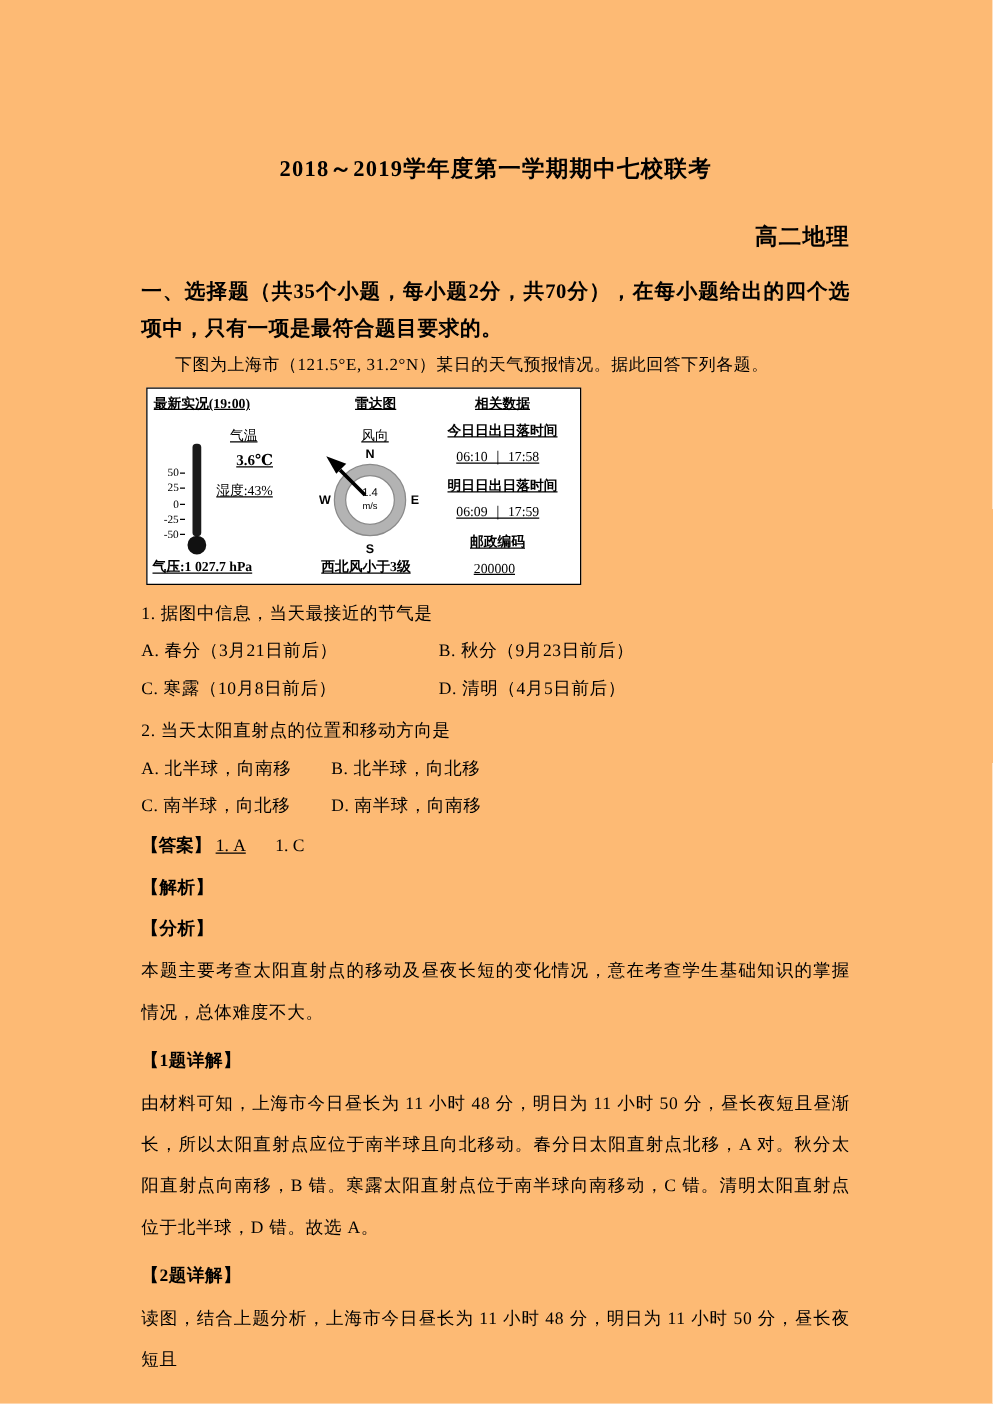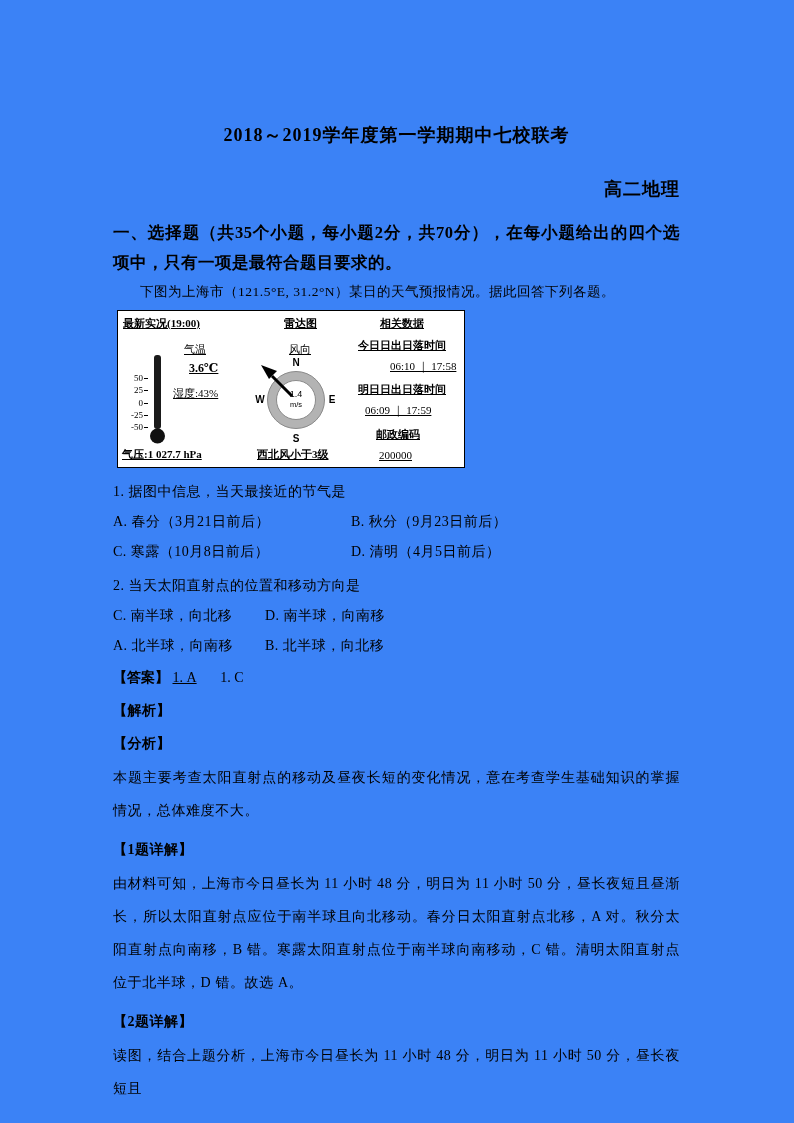--- a/index.html
+++ b/index.html
@@ -1,16 +1,16 @@
 <!DOCTYPE html>
 <html><head>
 <meta charset="utf-8">
 <style>
   html,body{margin:0;padding:0;background:#fff;}
-  .page{position:relative;width:794px;height:1123px;background:#3b82f6;color:#000;
+  .page{position:relative;width:794px;height:1123px;background:#fdba74;color:#000;
         font-family:"Liberation Serif","DejaVu Serif",serif;overflow:hidden;}
   .content{position:absolute;left:113px;top:124px;width:567px;}
 
   .title{font-size:18px;font-weight:700;text-align:center;letter-spacing:1px;line-height:22px;}
   .subtitle{font-size:18px;font-weight:700;text-align:right;letter-spacing:1px;line-height:22px;margin-top:32px;}
   .section-heading{font-size:16.5px;font-weight:700;line-height:30px;margin-top:18px;letter-spacing:.5px;text-align:justify;}
   .intro{font-size:13.5px;margin-top:5px;text-indent:2em;letter-spacing:.5px;line-height:18px;}
 
   
   .weather-figure{position:relative;margin-top:9px;margin-left:4px;width:346px;height:156px;
@@ -84,45 +84,45 @@
         <text x="50" y="18" text-anchor="middle" font-size="10" font-weight="bold" fill="#000">N</text>
         <text x="14" y="55" text-anchor="middle" font-size="10" font-weight="bold" fill="#000">W</text>
         <text x="86" y="55" text-anchor="middle" font-size="10" font-weight="bold" fill="#000">E</text>
         <text x="50" y="94" text-anchor="middle" font-size="10" font-weight="bold" fill="#000">S</text>
       </svg>
 
       <div class="fig-abs bold" style="left:139px;top:138px;">西北风小于3级</div>
 
       <div class="fig-abs bold" style="left:262px;top:7px;">相关数据</div>
       <div class="fig-abs bold" style="left:240px;top:29px;">今日日出日落时间</div>
-      <div class="fig-abs" style="left:247px;top:50px;margin-left:25px;">06:10 ｜ 17:58</div>
+      <div class="fig-abs" style="left:247px;top:50px;">06:10 ｜ 17:58</div>
       <div class="fig-abs bold" style="left:240px;top:73px;">明日日出日落时间</div>
       <div class="fig-abs" style="left:247px;top:94px;">06:09 ｜ 17:59</div>
       <div class="fig-abs bold" style="left:258px;top:118px;">邮政编码</div>
       <div class="fig-abs" style="left:261px;top:139px;">200000</div>
     </div>
 
     <div class="q-stem">1. 据图中信息，当天最接近的节气是</div>
     <div class="opt-row">
       <span class="opt-first-lg">A. 春分（3月21日前后）</span>
       <span>B. 秋分（9月23日前后）</span>
     </div>
     <div class="opt-row">
       <span class="opt-first-lg">C. 寒露（10月8日前后）</span>
       <span>D. 清明（4月5日前后）</span>
     </div>
 
     <div class="q-stem">2. 当天太阳直射点的位置和移动方向是</div>
     <div class="opt-row">
+      <span class="opt-first-sm">A. 北半球，向南移</span>
+      <span>B. 北半球，向北移</span>
+    </div>
+    <div class="opt-row">
       <span class="opt-first-sm">C. 南半球，向北移</span>
       <span>D. 南半球，向南移</span>
-    </div>
-    <div class="opt-row">
-      <span class="opt-first-sm">A. 北半球，向南移</span>
-      <span>B. 北半球，向北移</span>
     </div>
 
     <div class="answer-line">
       <span class="lbl">【答案】</span>
       <span class="val">1. A</span>
       <span>1. C</span>
     </div>
 
     <div class="tag-line">【解析】</div>
     <div class="tag-line">【分析】</div>

